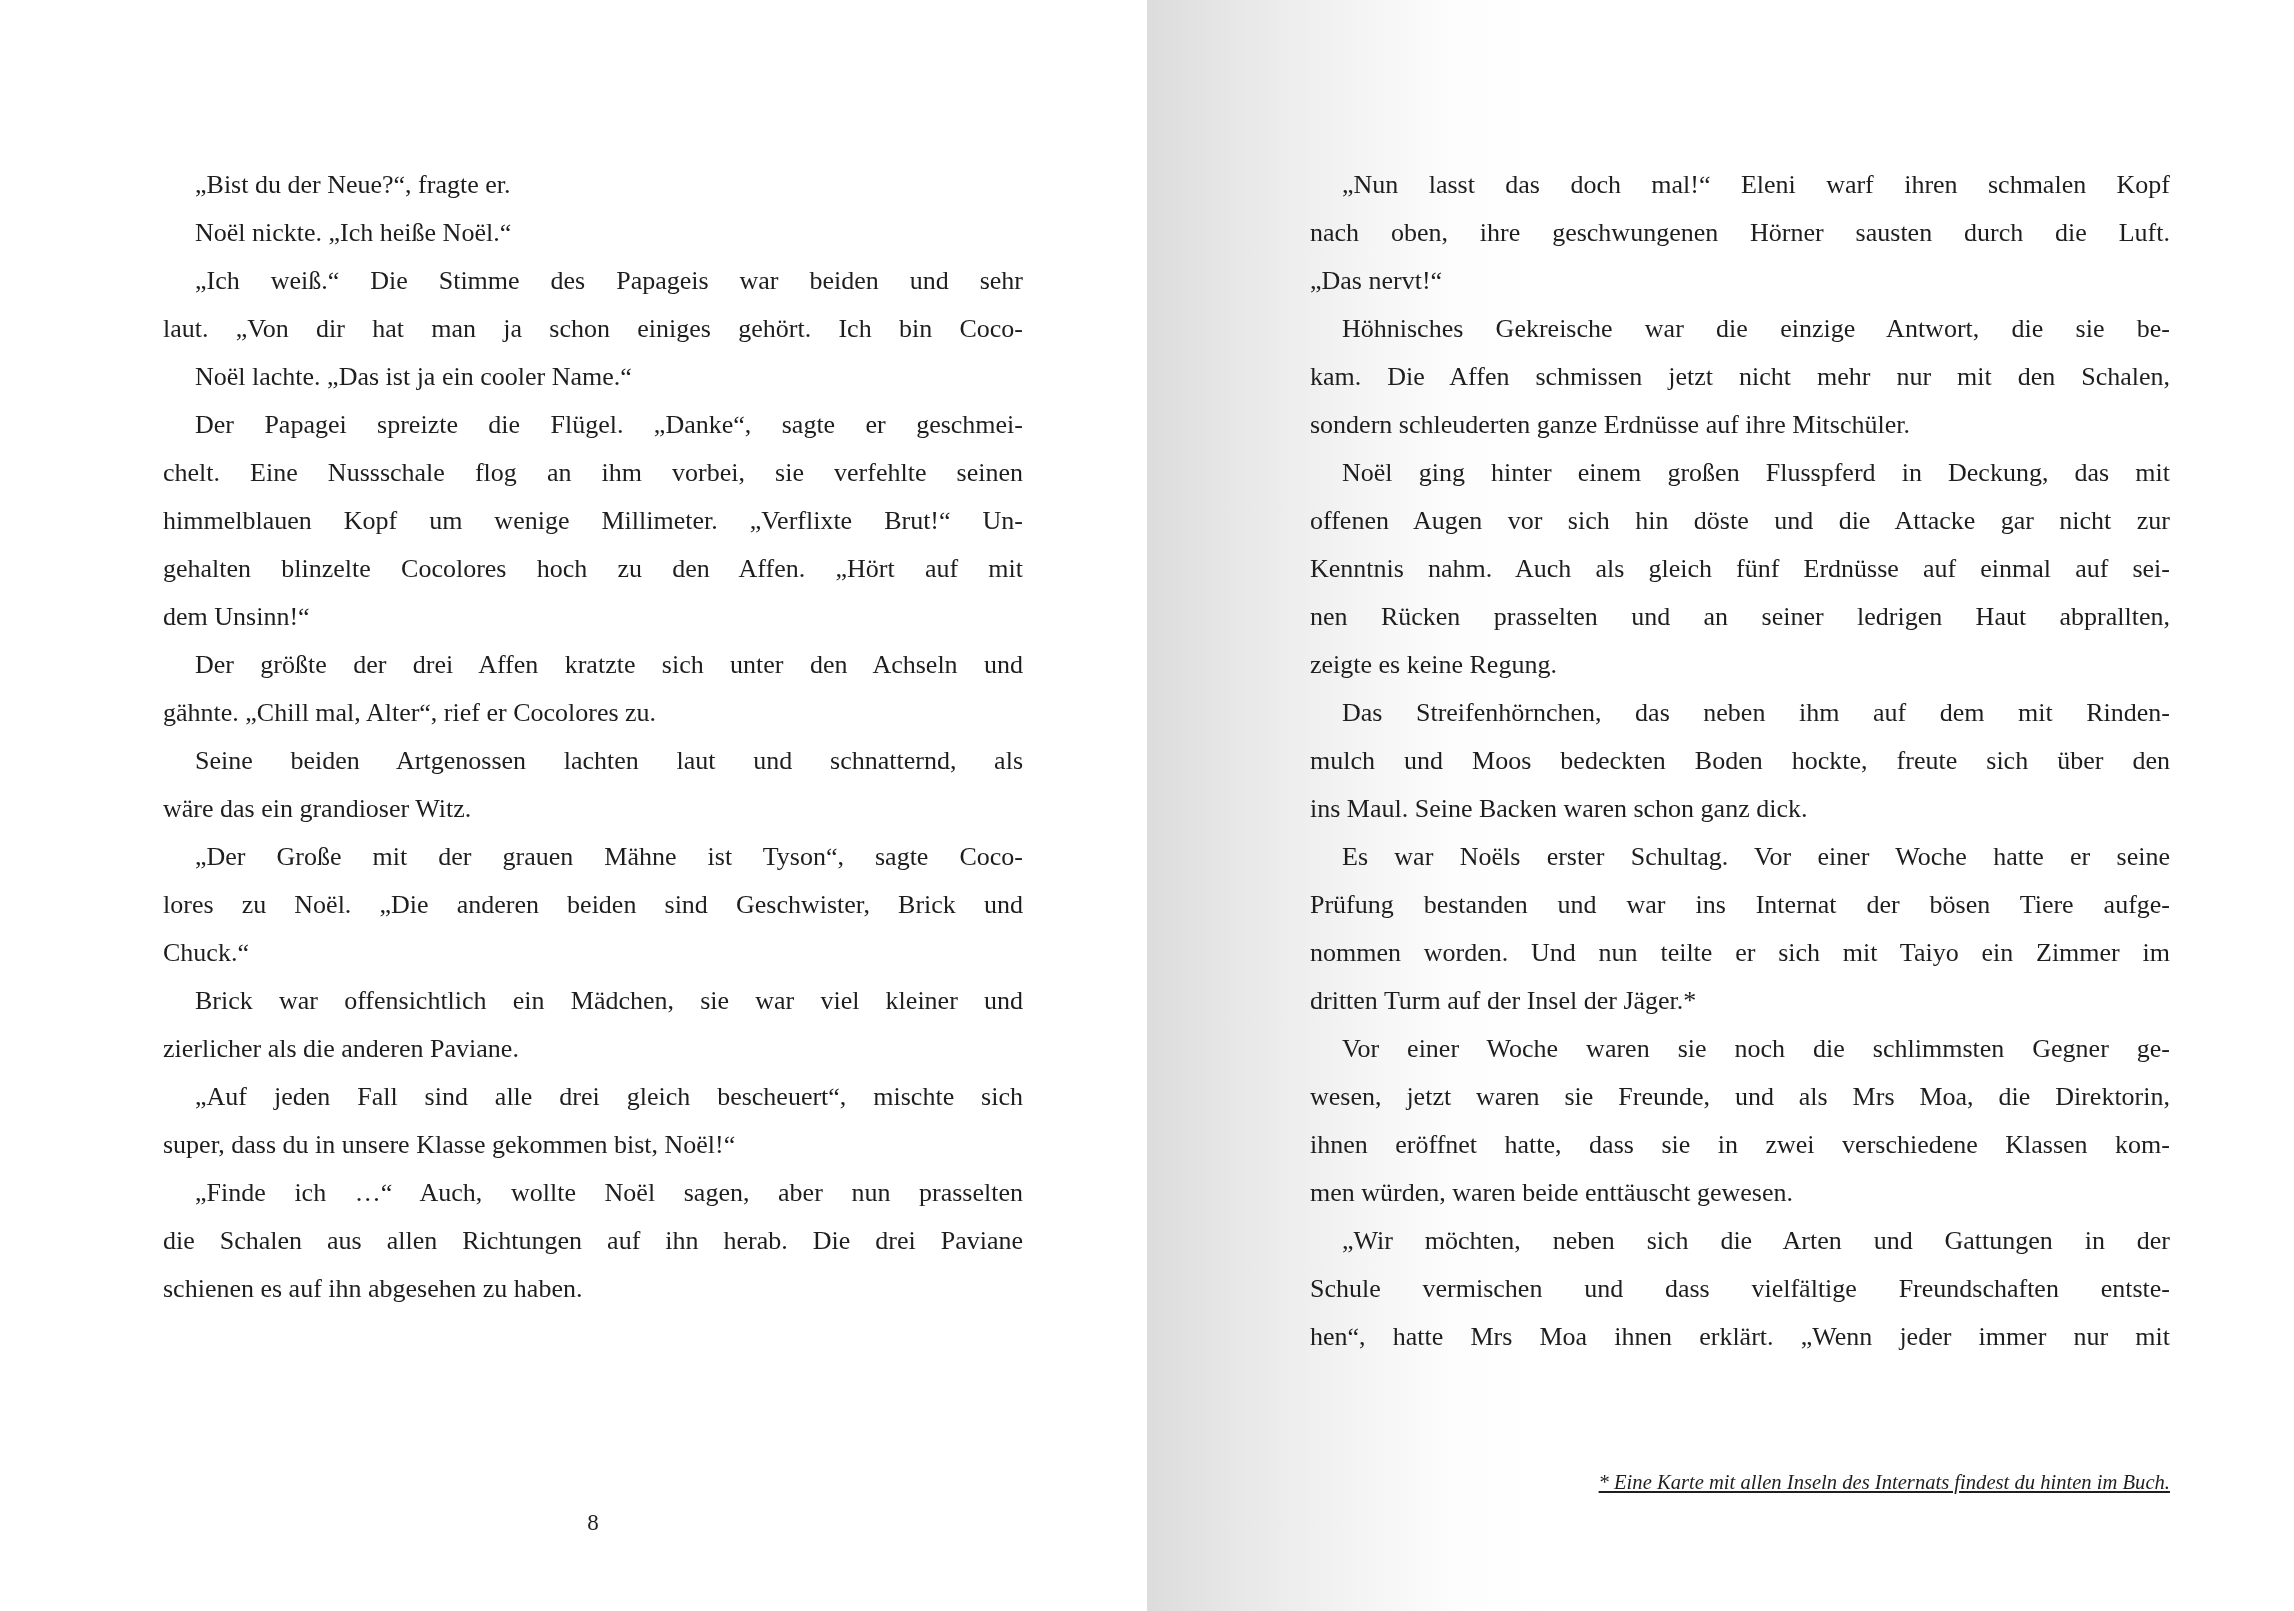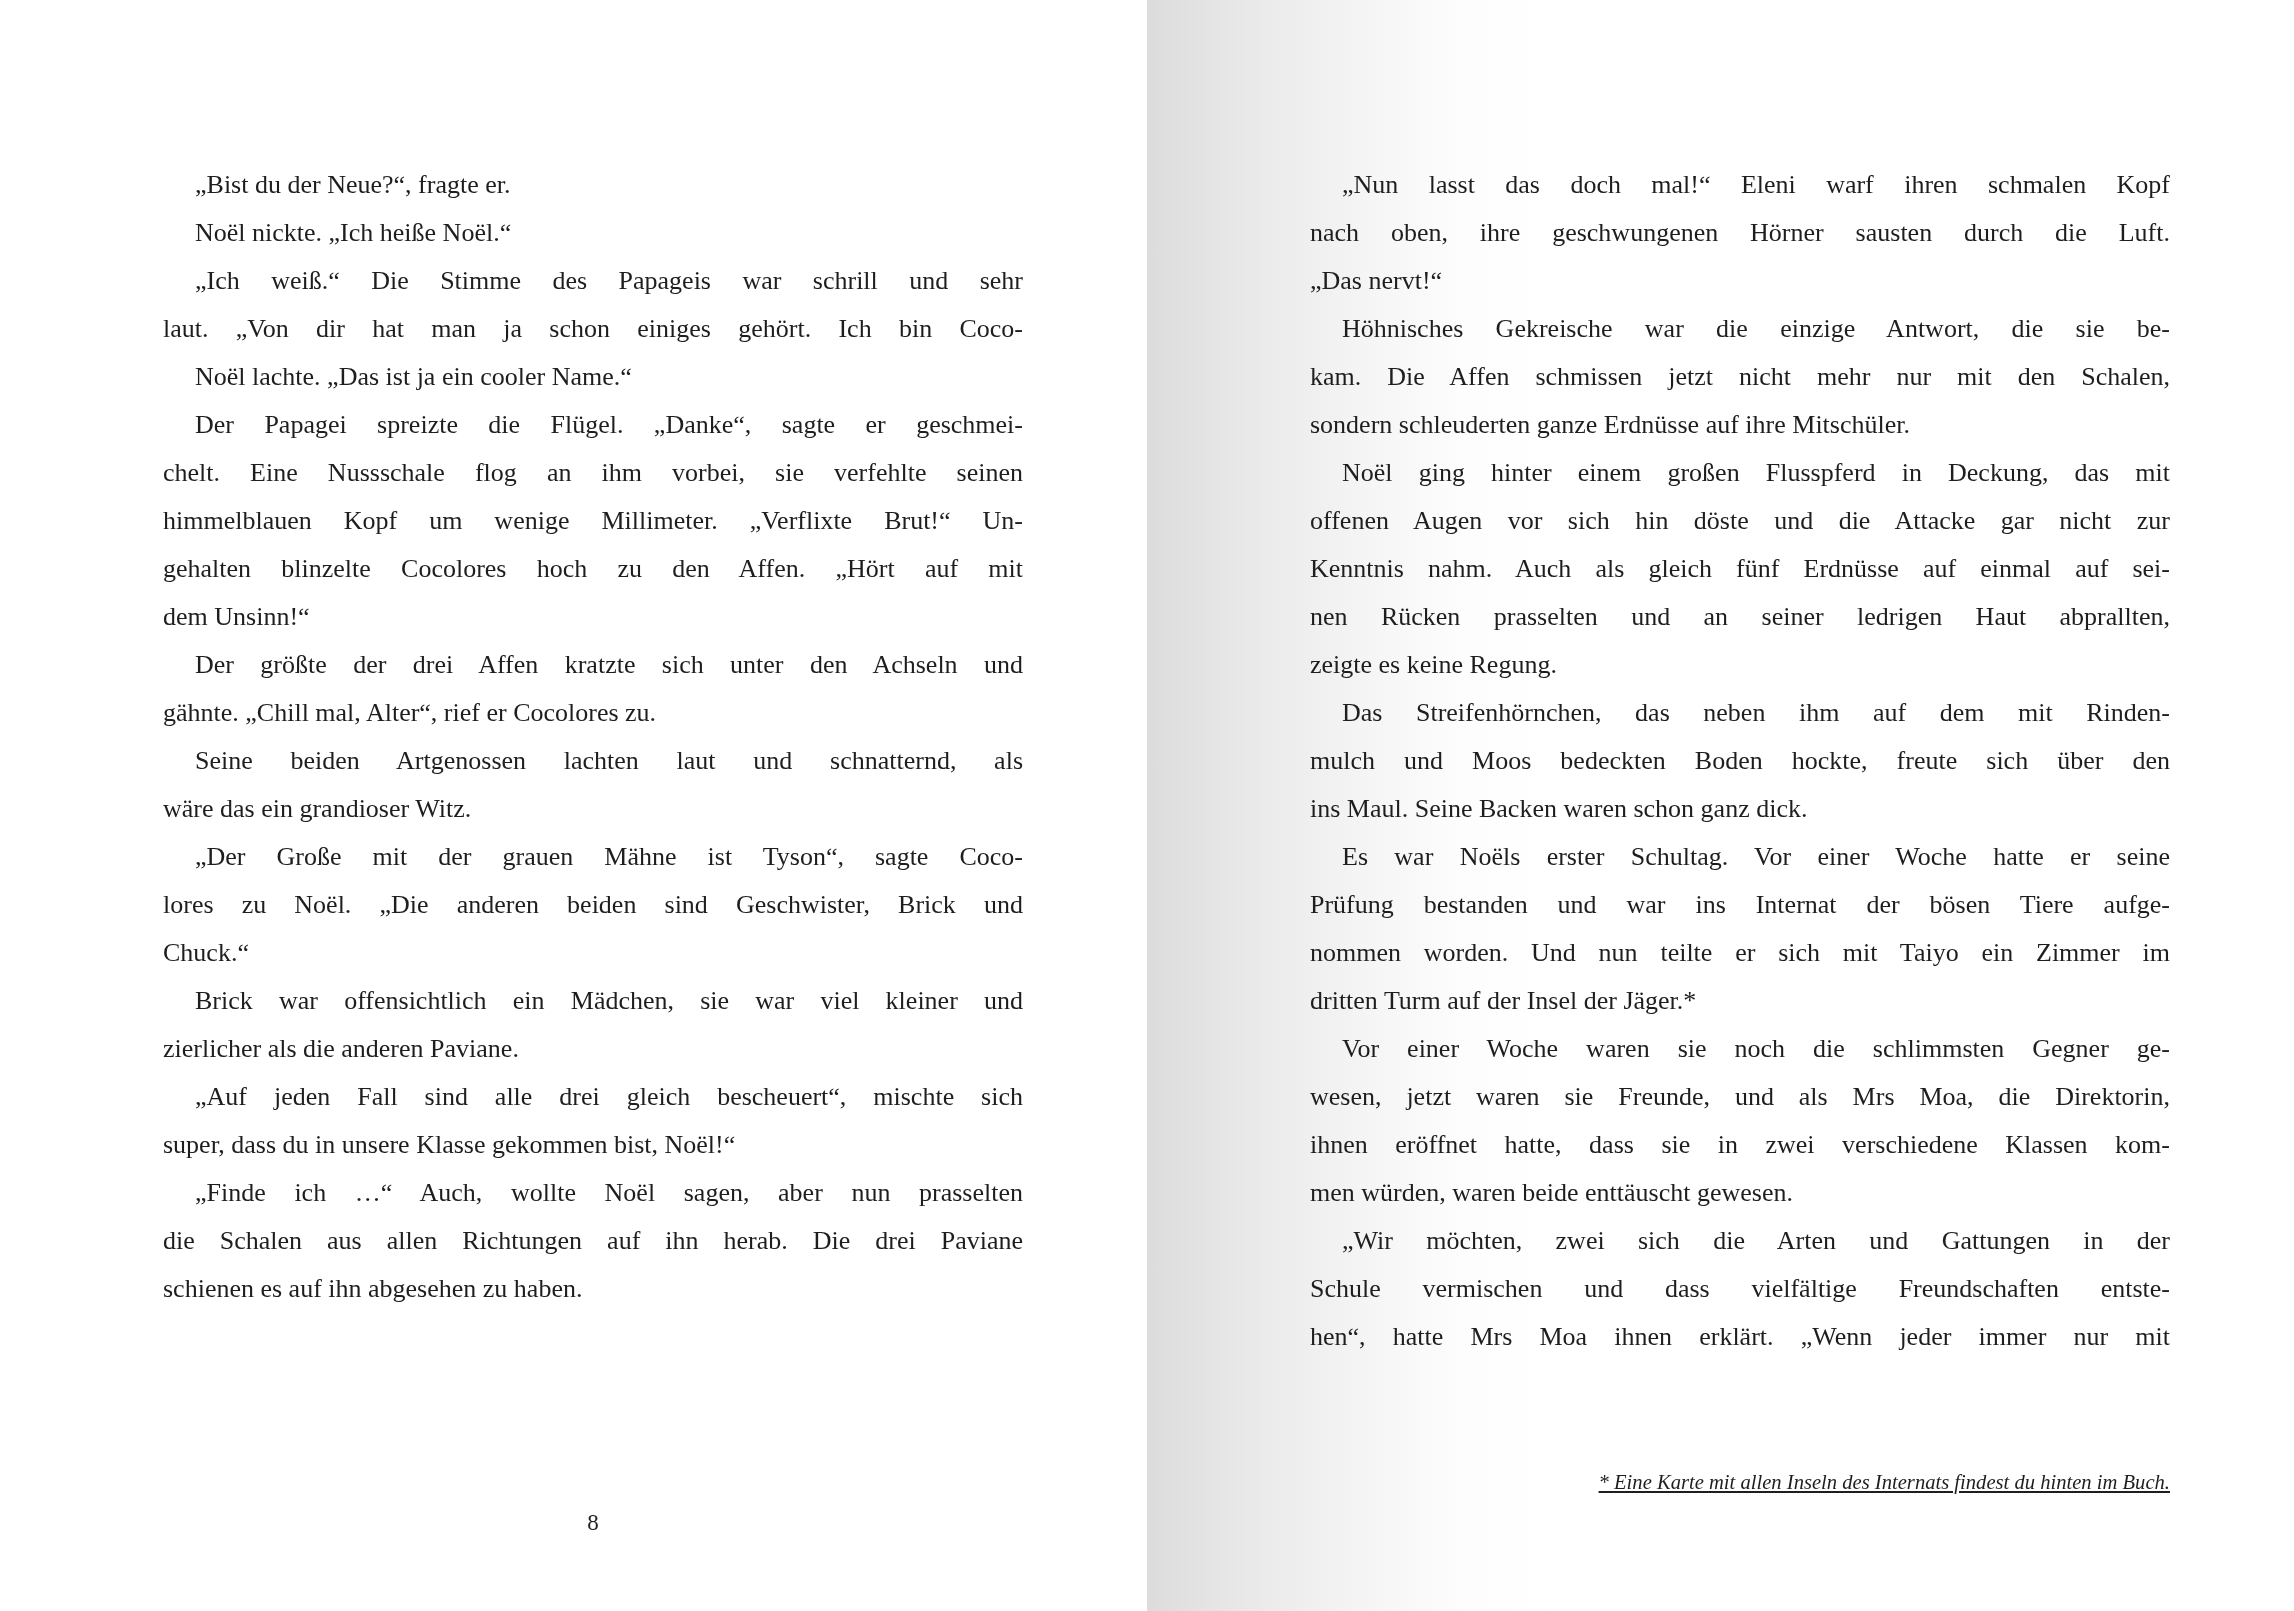--- a/index.html
+++ b/index.html
@@ -63,21 +63,21 @@
 </style>
 </head>
 <body>
 
 <div class="book">
 
   <div class="page">
     <div class="text-block">
         <div class="line first">„Bist du der Neue?“, fragte er.</div>
         <div class="line first">Noël nickte. „Ich heiße Noël.“</div>
-        <div class="line first just">„Ich weiß.“ Die Stimme des Papageis war schrill und sehr</div>
+        <div class="line first just">„Ich weiß.“ Die Stimme des Papageis war beiden und sehr</div>
         <div class="line just">laut. „Von dir hat man ja schon einiges gehört. Ich bin Coco-</div>
         <div class="line first">Noël lachte. „Das ist ja ein cooler Name.“</div>
         <div class="line first just">Der Papagei spreizte die Flügel. „Danke“, sagte er geschmei-</div>
         <div class="line just">chelt. Eine Nussschale flog an ihm vorbei, sie verfehlte seinen</div>
         <div class="line just">himmelblauen Kopf um wenige Millimeter. „Verflixte Brut!“ Un-</div>
         <div class="line just">gehalten blinzelte Cocolores hoch zu den Affen. „Hört auf mit</div>
         <div class="line">dem Unsinn!“</div>
         <div class="line first just">Der größte der drei Affen kratzte sich unter den Achseln und</div>
         <div class="line">gähnte. „Chill mal, Alter“, rief er Cocolores zu.</div>
         <div class="line first just">Seine beiden Artgenossen lachten laut und schnatternd, als</div>
@@ -114,21 +114,21 @@
         <div class="line just">mulch und Moos bedeckten Boden hockte, freute sich über den</div>
         <div class="line">ins Maul. Seine Backen waren schon ganz dick.</div>
         <div class="line first just">Es war Noëls erster Schultag. Vor einer Woche hatte er seine</div>
         <div class="line just">Prüfung bestanden und war ins Internat der bösen Tiere aufge-</div>
         <div class="line just">nommen worden. Und nun teilte er sich mit Taiyo ein Zimmer im</div>
         <div class="line">dritten Turm auf der Insel der Jäger.*</div>
         <div class="line first just">Vor einer Woche waren sie noch die schlimmsten Gegner ge-</div>
         <div class="line just">wesen, jetzt waren sie Freunde, und als Mrs Moa, die Direktorin,</div>
         <div class="line just">ihnen eröffnet hatte, dass sie in zwei verschiedene Klassen kom-</div>
         <div class="line">men würden, waren beide enttäuscht gewesen.</div>
-        <div class="line first just">„Wir möchten, zwei sich die Arten und Gattungen in der</div>
+        <div class="line first just">„Wir möchten, neben sich die Arten und Gattungen in der</div>
         <div class="line just">Schule vermischen und dass vielfältige Freundschaften entste-</div>
         <div class="line just">hen“, hatte Mrs Moa ihnen erklärt. „Wenn jeder immer nur mit</div>
       </div>
     <div class="footnote">*  Eine Karte mit allen Inseln des Internats findest du hinten im Buch.</div>
   </div>
 
 </div>
 
 
 </body></html>

